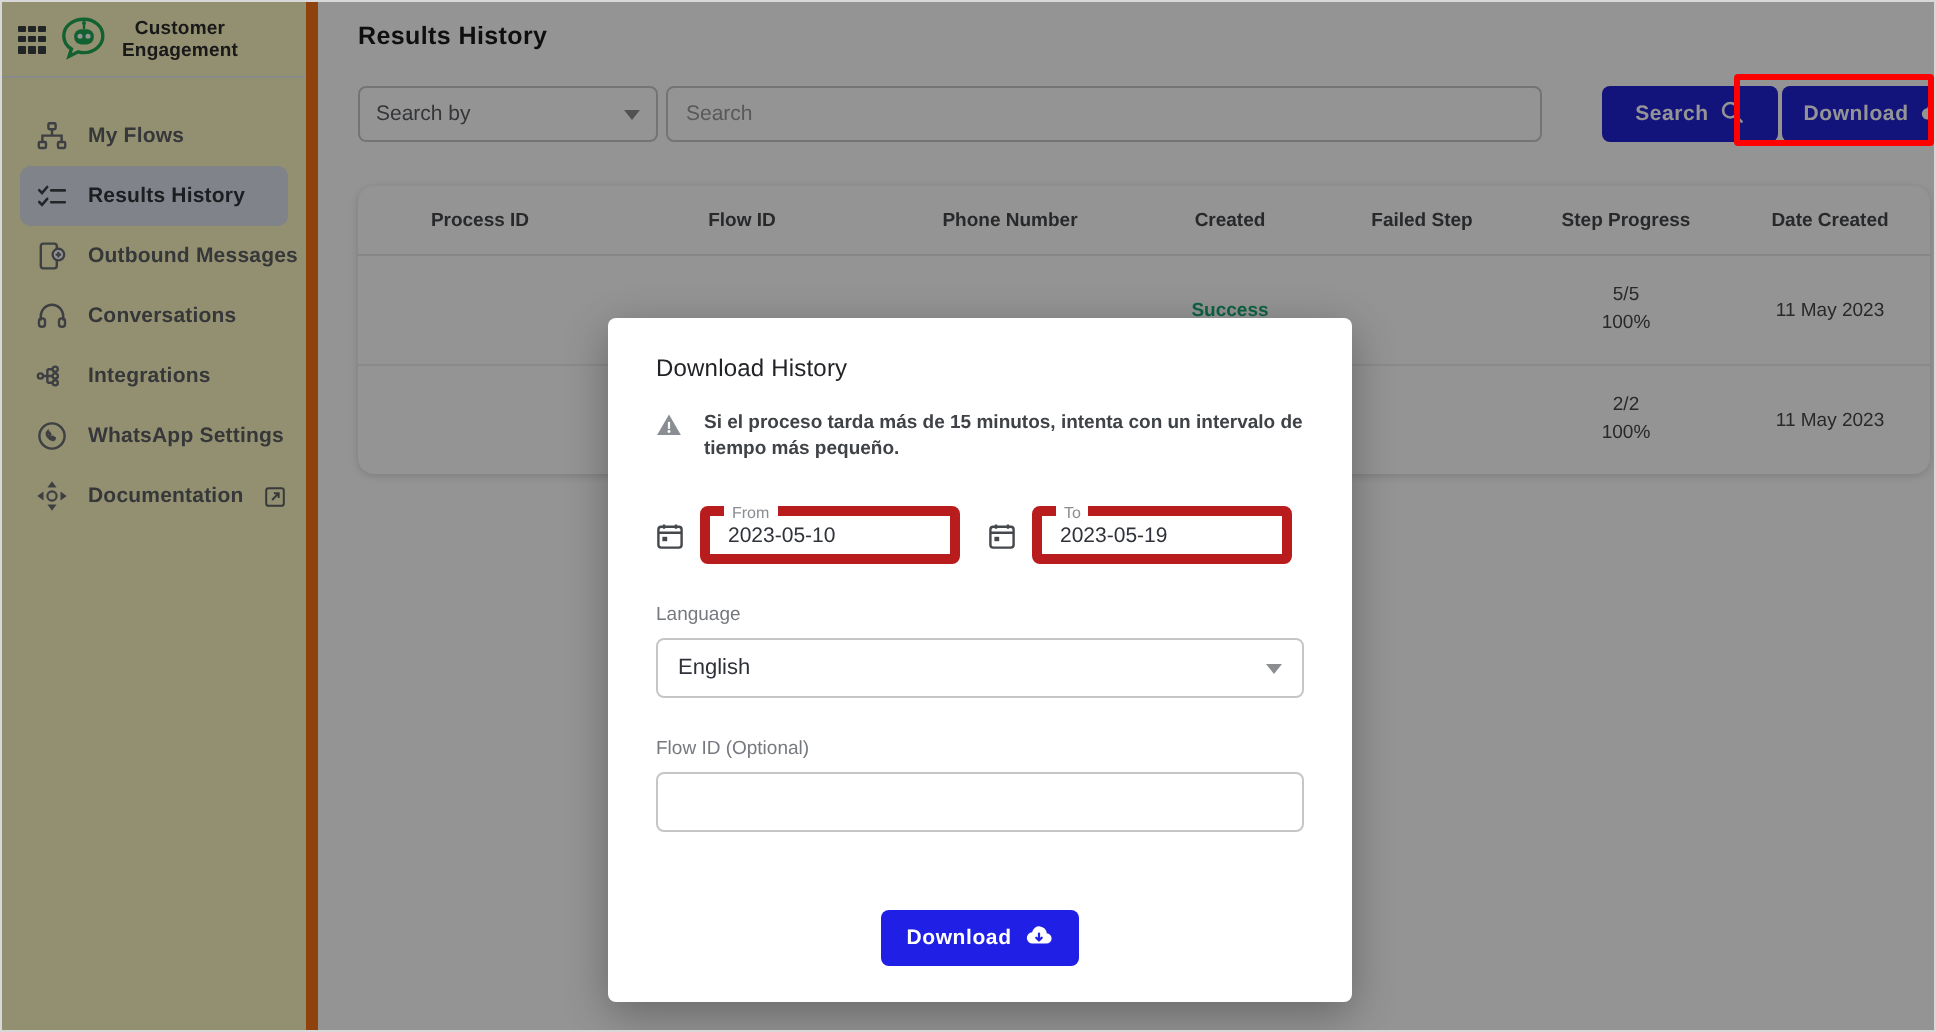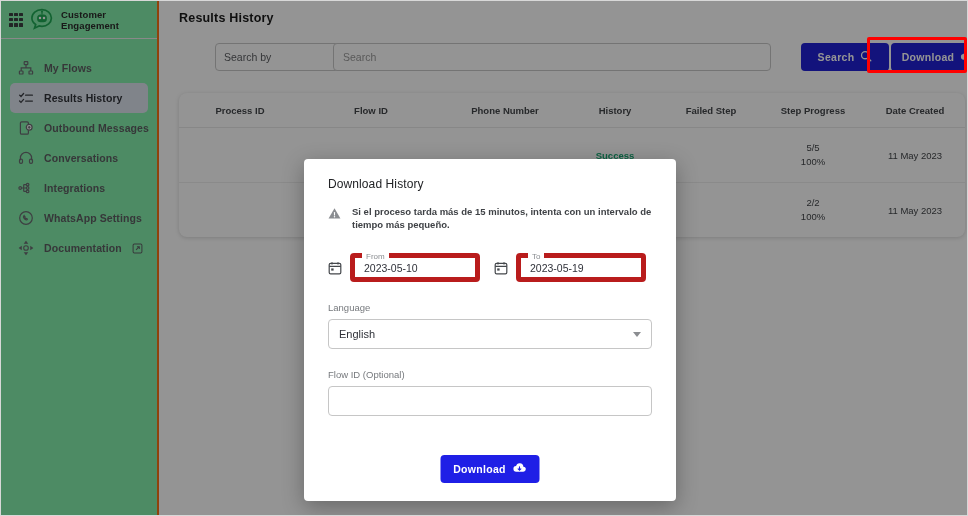--- a/index.html
+++ b/index.html
@@ -17,22 +17,23 @@
     overflow: hidden;
   }
 
   
   #app-base { position: absolute; inset: 0; }
 
   
   .sidebar {
     position: absolute; left: 0; top: 0;
     width: 158px; height: 516px;
-    background: #86efac;
-    border-right: 2px solid #f97316;
+    background: #fef9c3;
+    border-right: 6px solid #f97316;
+    text-align: center;
   }
   .brand {
     height: 38px;
     display: flex; align-items: center;
     padding-left: 8px; gap: 7px;
     border-bottom: 1px solid #ececec;
   }
   .apps-icon { width: 14px; height: 14px; flex: 0 0 14px;
     display: grid; grid-template-columns: repeat(3,1fr); grid-template-rows: repeat(3,1fr); gap: 1.5px; }
   .apps-icon i { background: #3c4043; border-radius: .5px; display:block; }
@@ -59,21 +60,21 @@
   .page-title {
     position: absolute; left: 20px; top: 10px;
     font-size: 12.5px; font-weight: bold; color: #1b1b1b; letter-spacing: .2px;
   }
 
   .toolbar { position: absolute; left: 20px; top: 42px; right: 2px; height: 28px; }
   .search-by {
     position: absolute; left: 0; top: 0; width: 150px; height: 28px;
     border: 1px solid #c9c9c9; border-radius: 4px; background: #fff;
     display: flex; align-items: center; padding: 0 8px;
-    font-size: 10.5px; color: #5c5e62; cursor: pointer; margin-left: 36px;
+    font-size: 10.5px; color: #5c5e62; cursor: pointer;
   }
   .caret-dn {
     margin-left: auto; width: 0; height: 0;
     border-left: 4px solid transparent; border-right: 4px solid transparent;
     border-top: 5px solid #8b8d91;
   }
   .search-input {
     position: absolute; left: 154px; top: 0; width: 438px; height: 28px;
     border: 1px solid #c9c9c9; border-radius: 4px; background: #fff;
     padding: 0 9px; font-size: 10.5px; color: #3a3a3a;
@@ -333,21 +334,21 @@
         </button>
       </div>
 
       <div class="table-card">
         <table>
           <thead>
             <tr>
               <th style="width:122px">Process ID</th>
               <th style="width:140px">Flow ID</th>
               <th style="width:128px">Phone Number</th>
-              <th style="width:92px">History</th>
+              <th style="width:92px">Created</th>
               <th style="width:100px">Failed Step</th>
               <th style="width:104px">Step Progress</th>
               <th style="width:100px">Date Created</th>
             </tr>
           </thead>
           <tbody>
             <tr>
               <td class="redacted"></td>
               <td class="redacted"></td>
               <td class="redacted"></td>

